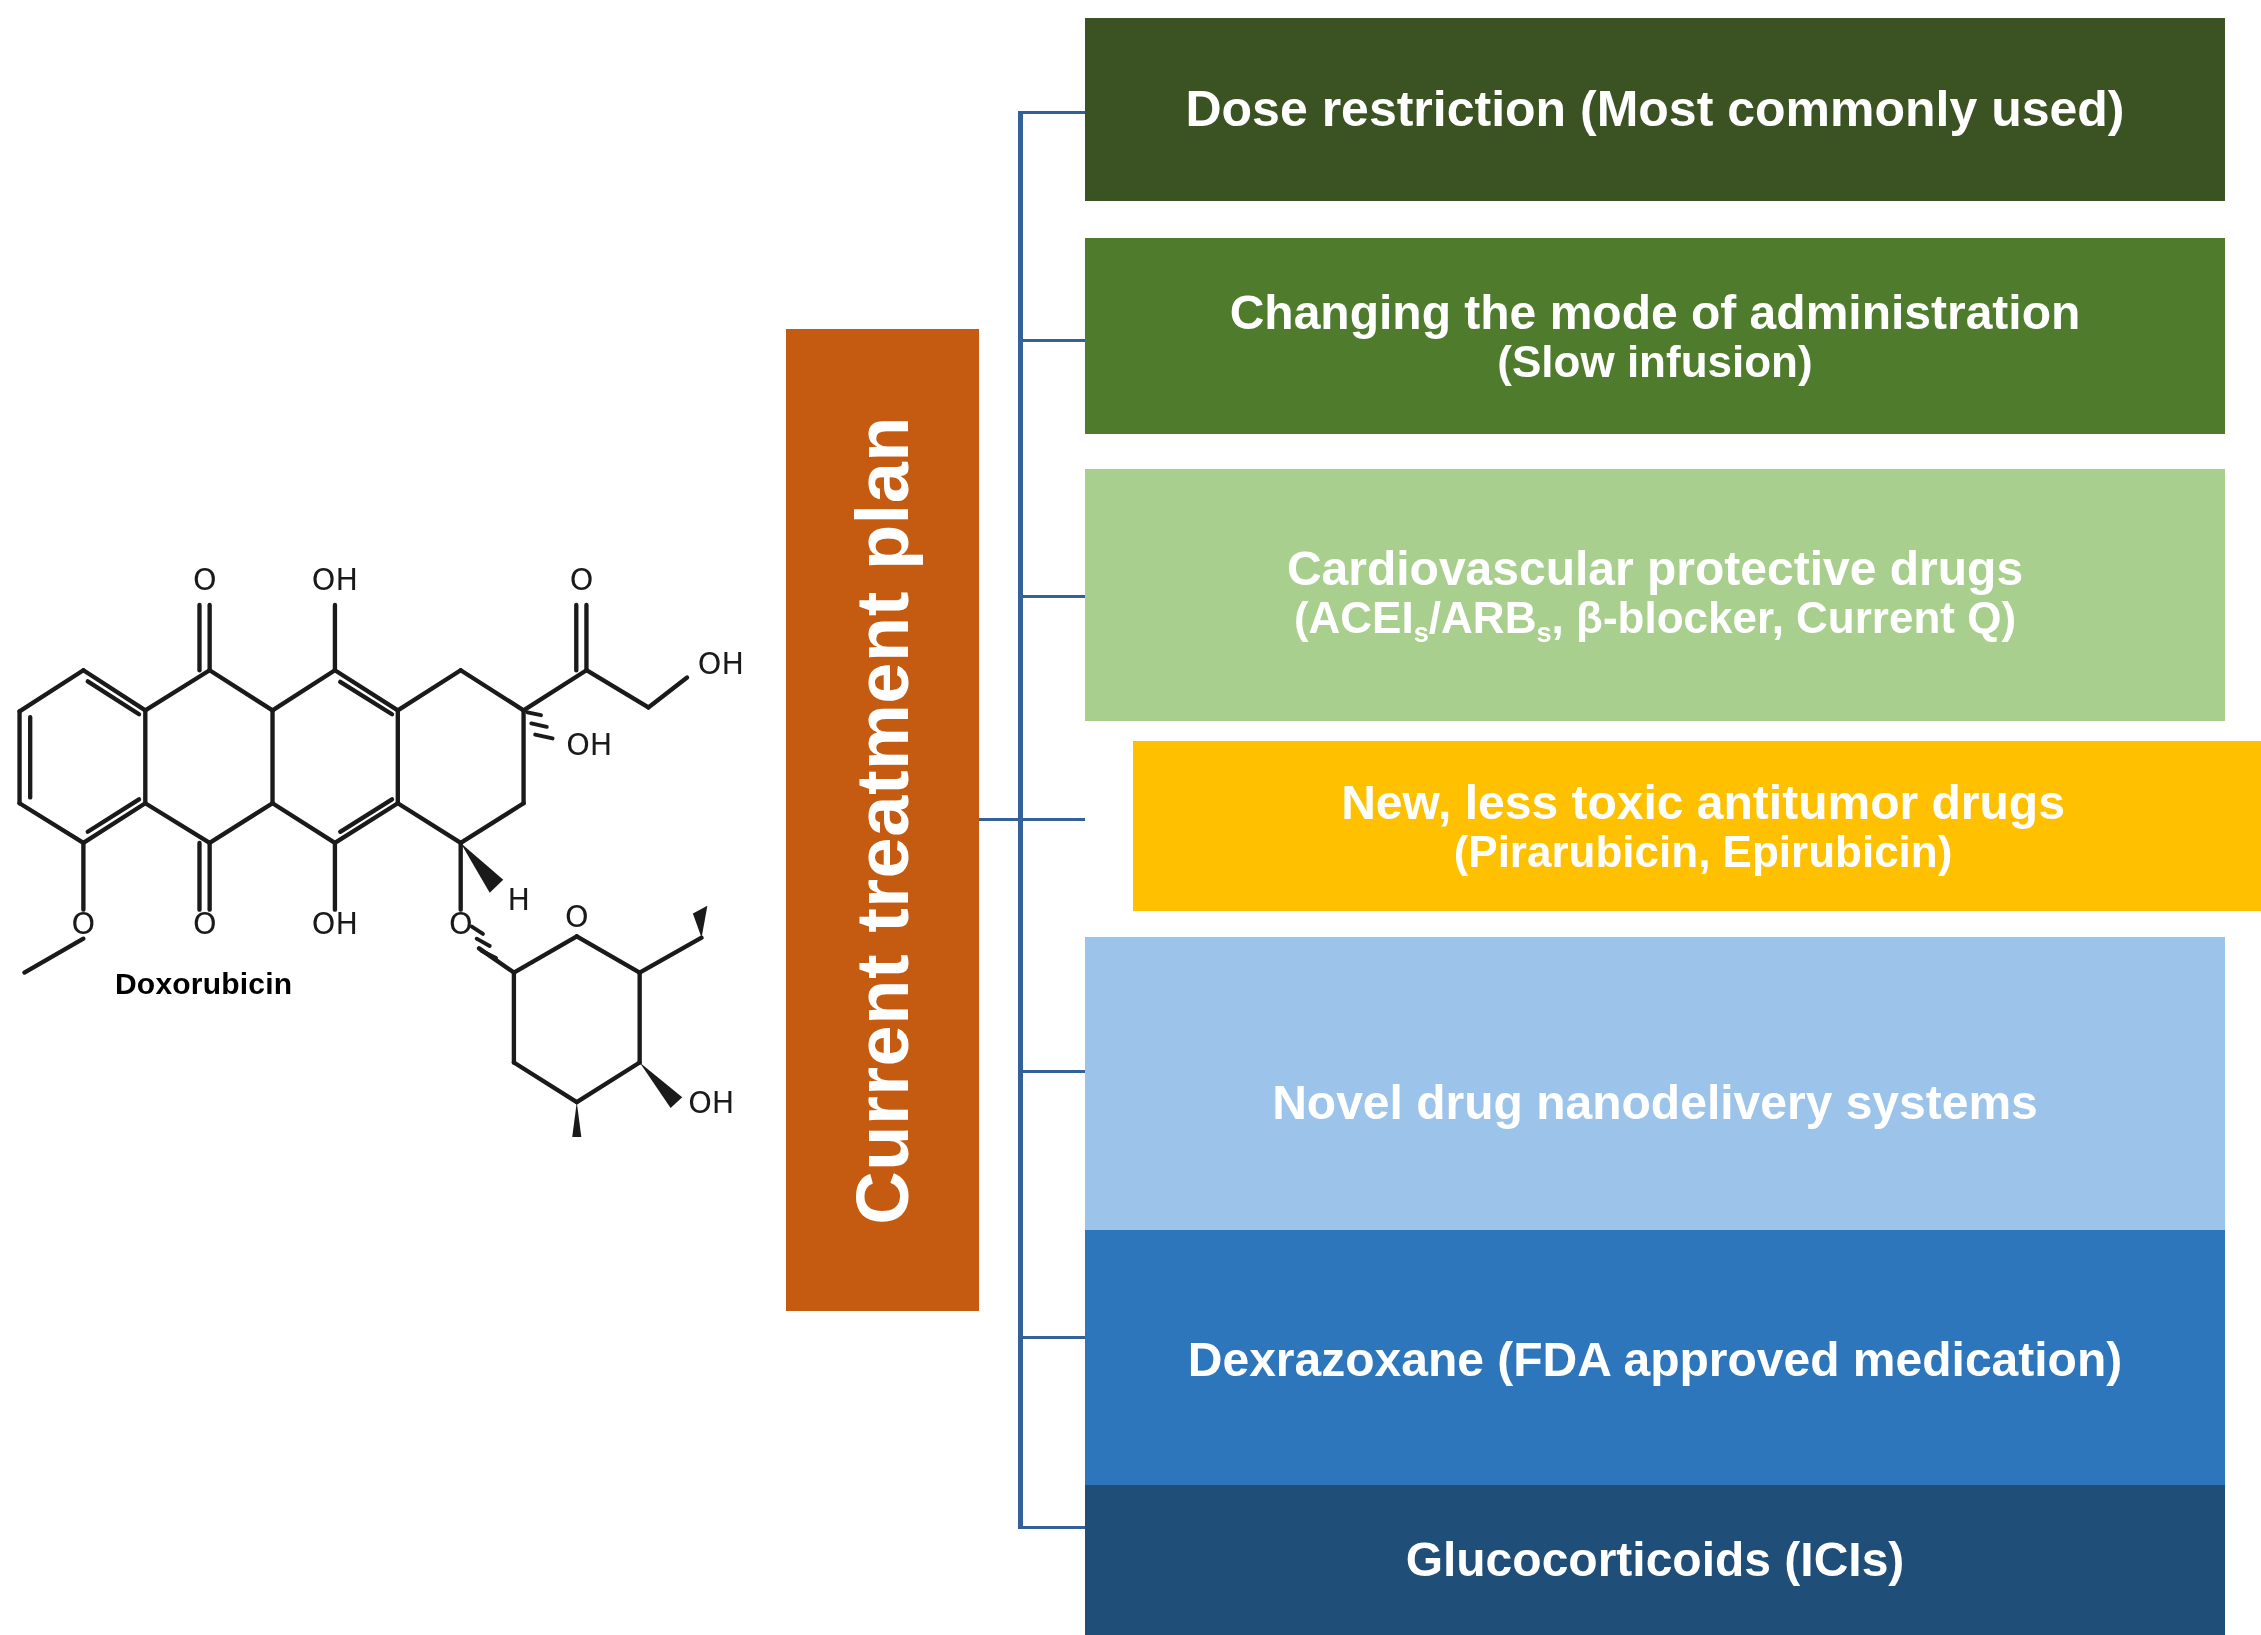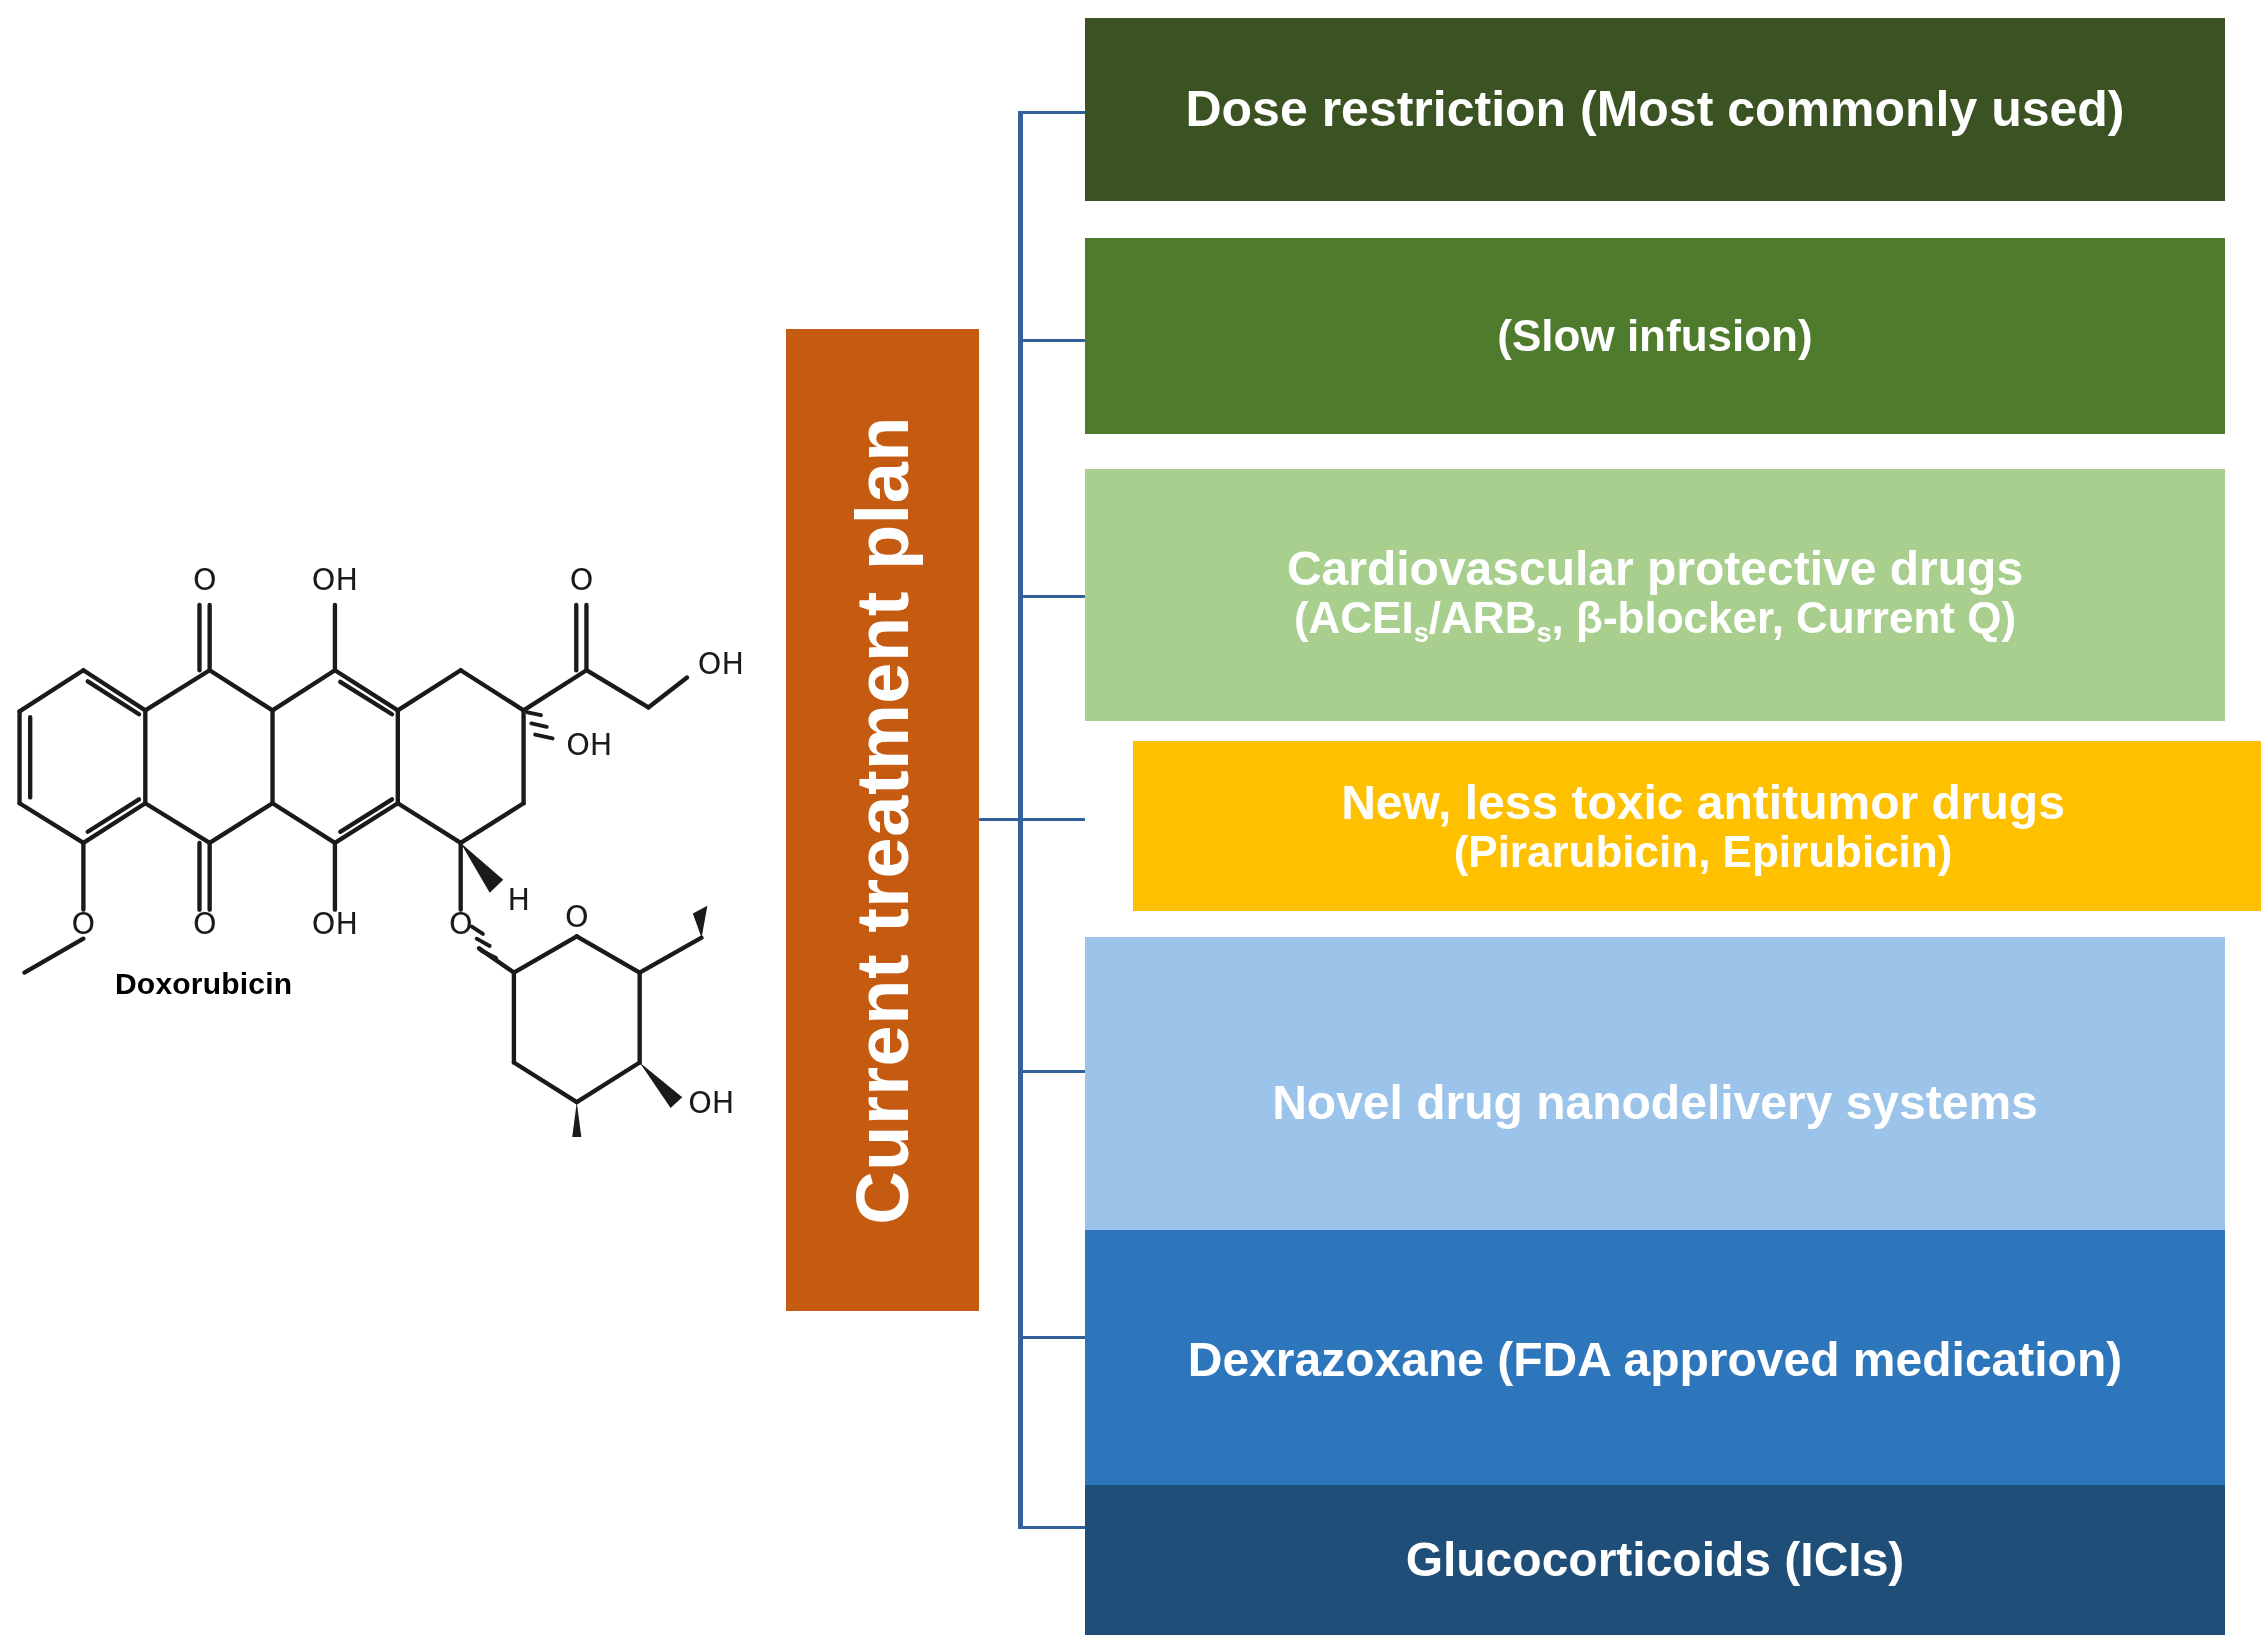--- a/index.html
+++ b/index.html
@@ -167,20 +167,21 @@
 <div class="conn-branch" style="top: 818px; background: rgb(53, 97, 155);"></div>
 <div class="conn-branch" style="top: 1070px; background: rgb(53, 97, 155);"></div>
 <div class="conn-branch" style="top: 1336px; background: rgb(53, 97, 155);"></div>
 <div class="conn-branch" style="top: 1526px; background: rgb(53, 97, 155);"></div>
 
 <div class="box" id="box-1" style="background: rgb(59, 83, 35); text-align: center;">
   <div class="line1">Dose restriction (Most commonly used)</div>
 </div>
 
 <div class="box" id="box-2" style="background: rgb(78, 123, 44);">
+  <div class="line1">Changing the mode of administration</div>
   <div class="line2">(Slow infusion)</div>
 </div>
 
 <div class="box" id="box-3" style="background: rgb(168, 207, 142);">
   <div class="line1">Cardiovascular protective drugs</div>
   <div class="line2"><span>(ACEI</span><span class="sub">s</span><span>/ARB</span><span class="sub">s</span><span>, β-blocker, Current Q)</span></div>
 </div>
 
 <div class="box" id="box-4" style="background: rgb(255, 192, 0);">
   <div class="line1">New, less toxic antitumor drugs</div>

